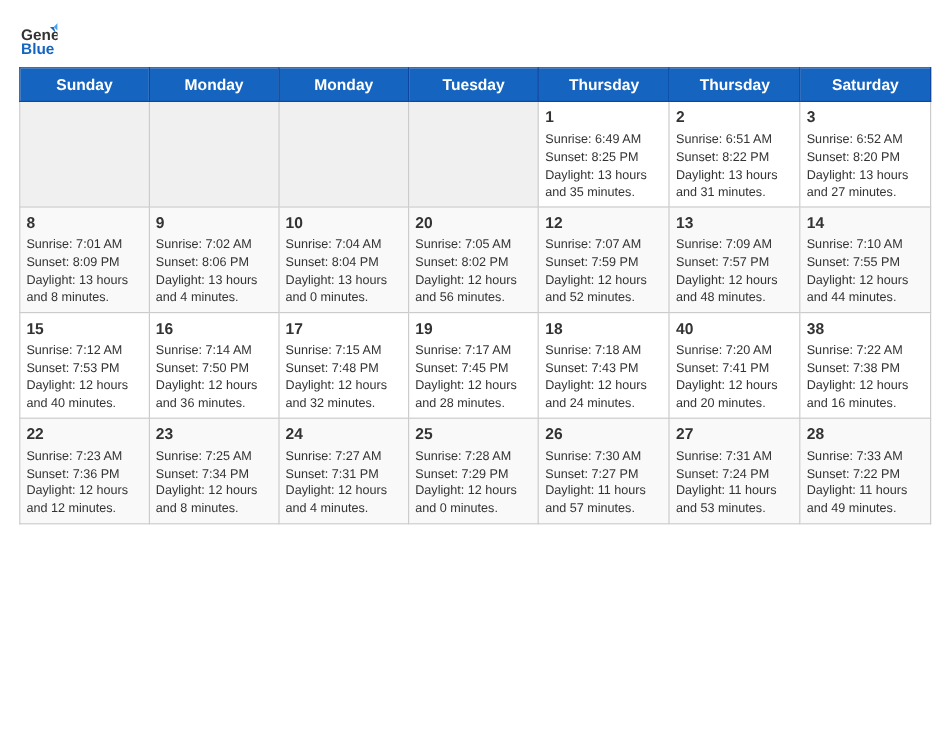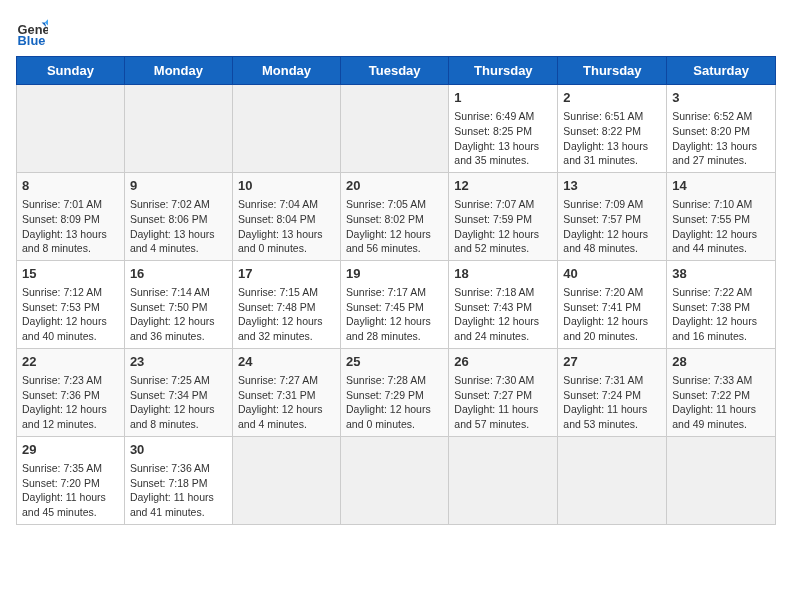--- a/index.html
+++ b/index.html
@@ -140,23 +140,14 @@
       </tr>
       <tr>
         <td><span class="day-num">22</span>Sunrise: 7:23 AM<br>Sunset: 7:36 PM<br>Daylight: 12 hours and 12 minutes.</td>
         <td><span class="day-num">23</span>Sunrise: 7:25 AM<br>Sunset: 7:34 PM<br>Daylight: 12 hours and 8 minutes.</td>
         <td><span class="day-num">24</span>Sunrise: 7:27 AM<br>Sunset: 7:31 PM<br>Daylight: 12 hours and 4 minutes.</td>
         <td><span class="day-num">25</span>Sunrise: 7:28 AM<br>Sunset: 7:29 PM<br>Daylight: 12 hours and 0 minutes.</td>
         <td><span class="day-num">26</span>Sunrise: 7:30 AM<br>Sunset: 7:27 PM<br>Daylight: 11 hours and 57 minutes.</td>
         <td><span class="day-num">27</span>Sunrise: 7:31 AM<br>Sunset: 7:24 PM<br>Daylight: 11 hours and 53 minutes.</td>
         <td><span class="day-num">28</span>Sunrise: 7:33 AM<br>Sunset: 7:22 PM<br>Daylight: 11 hours and 49 minutes.</td>
       </tr>
-      <tr>
-        <td><span class="day-num">29</span>Sunrise: 7:35 AM<br>Sunset: 7:20 PM<br>Daylight: 11 hours and 45 minutes.</td>
-        <td><span class="day-num">30</span>Sunrise: 7:36 AM<br>Sunset: 7:18 PM<br>Daylight: 11 hours and 41 minutes.</td>
-        <td class="empty-cell"></td>
-        <td class="empty-cell"></td>
-        <td class="empty-cell"></td>
-        <td class="empty-cell"></td>
-        <td class="empty-cell"></td>
-      </tr>
     </tbody>
 </table>
 
 </body></html>

